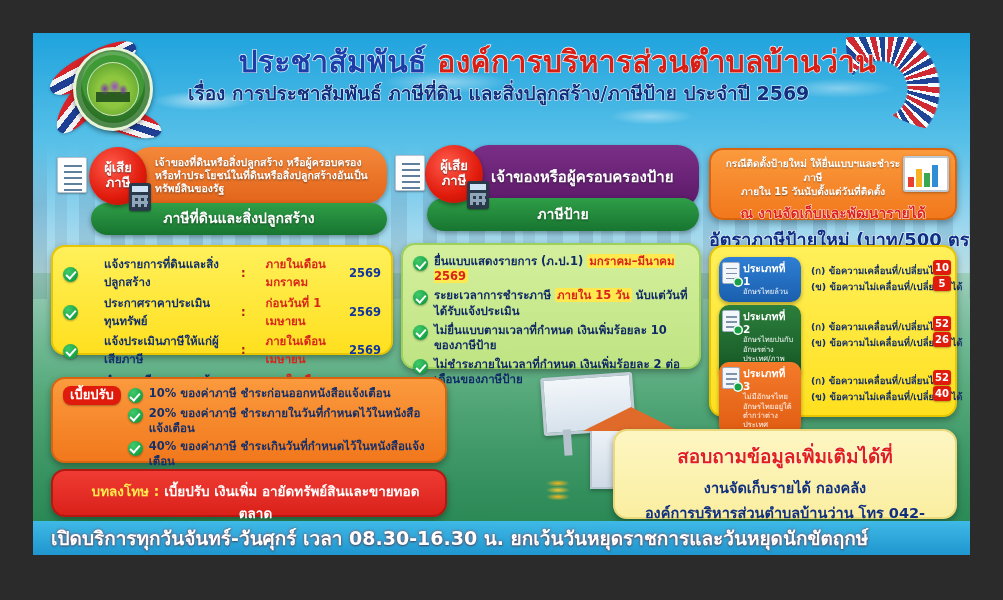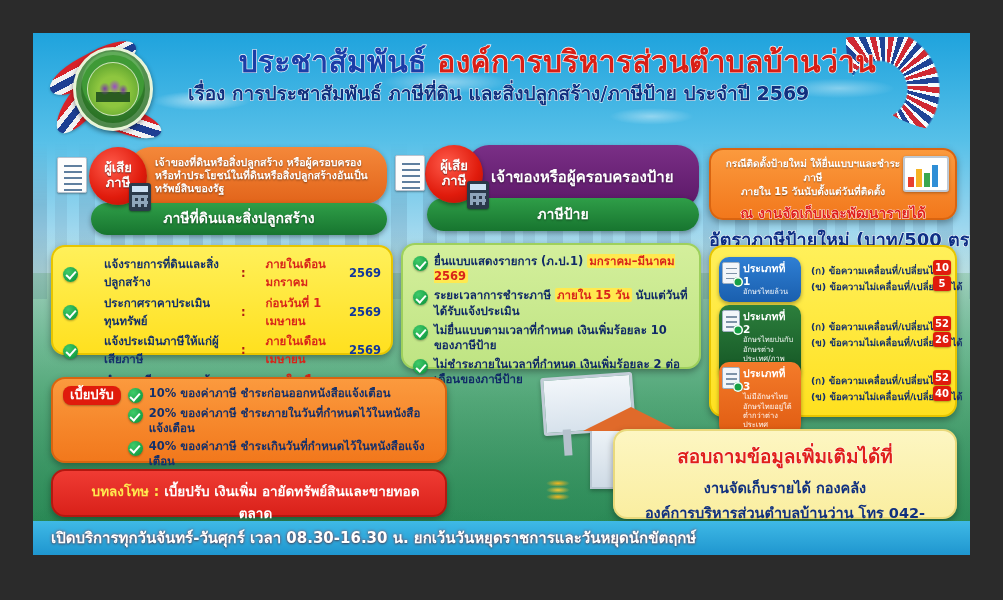--- a/index.html
+++ b/index.html
@@ -241,21 +241,21 @@
   .contact .c2{ font-size:14.5px; font-weight:bold; color:#10307f; margin-top:5px; }
   .contact .c3{ font-size:14.5px; font-weight:bold; color:#10307f; margin-top:2px; }
 
   
   .bottombar{
     position:absolute; left:0; bottom:0; width:100%; height:34px;
     background:linear-gradient(180deg,#3fb9e6,#1f96cf);
     display:flex; align-items:center;
   }
   .bottombar .bb-text{
-    padding-left:18px; font-size:15px; font-weight:bold; color:#fff;
+    padding-left:18px; font-size:19px; font-weight:bold; color:#fff;
     text-shadow:0 1px 2px rgba(0,0,0,.35), 0 0 3px rgba(200,20,20,.7);
     white-space:nowrap;
   }
 
   
   .illus{ position:absolute; right:230px; bottom:34px; width:210px; height:150px; }
   .ill-board{
     position:absolute; left:12px; top:4px; width:92px; height:58px;
     background:linear-gradient(180deg,#f2f6fa,#d7e2ec);
     border:3px solid #c2ccd7; border-radius:3px;

